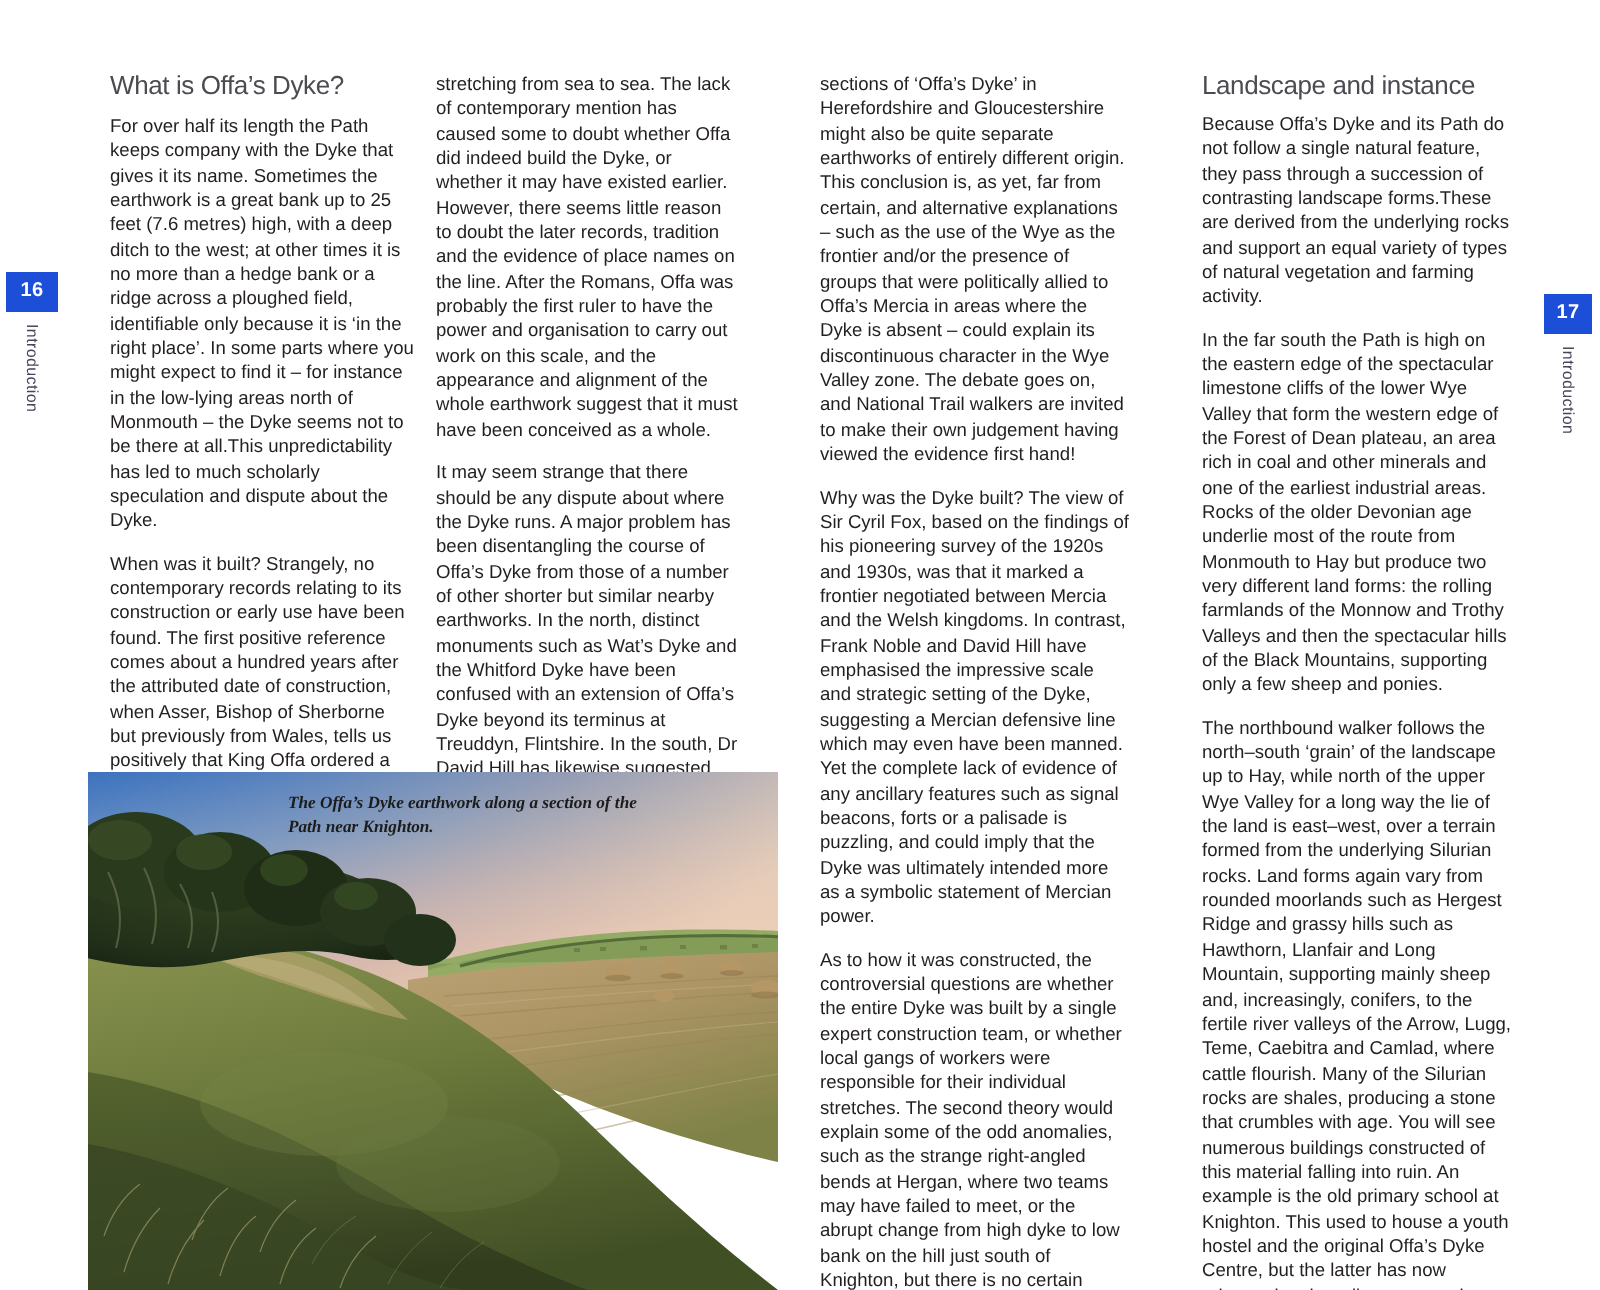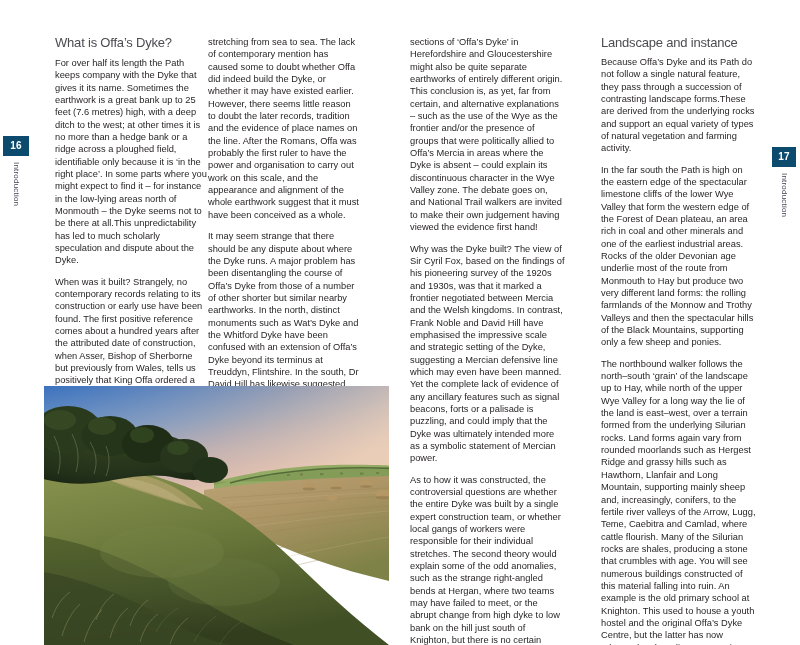--- a/index.html
+++ b/index.html
@@ -25,21 +25,21 @@
     position: absolute;
     width: 18px;
     display: flex;
     flex-direction: column;
     align-items: center;
   }
   .page-tab.left  { left: 7px;  top: 136px; }
   .page-tab.right { left: 775px; top: 147px; }
 
   .tab-number {
-    background: #0c4a6e;
+    background: #1d4ed8;
     color: #ffffff;
     font-size: 10px;
     font-weight: bold;
     line-height: 1;
     padding: 5px 0 5px 0;
     width: 26px;
     text-align: center;
     letter-spacing: 0.2px;
     font-family: "Liberation Sans", sans-serif;
   }
@@ -55,21 +55,21 @@
     white-space: nowrap;
     font-family: "Liberation Sans", sans-serif;
   }
 
   
   .col {
     position: absolute;
     top: 36px;
   }
   .col-1 { left: 55px;  width: 152px; }
-  .col-2 { left: 208px; width: 152px; }
+  .col-2 { left: 218px; width: 152px; }
   .col-3 { left: 410px; width: 155px; }
   .col-4 { left: 601px; width: 155px; }
 
   h1.heading {
     margin: 0 0 6px 0;
     font-size: 13px;
     line-height: 1.14;
     font-weight: normal;
     color: #4b4b52;
     letter-spacing: -0.2px;
@@ -278,15 +278,16 @@
       <g stroke="#8f9d5c" stroke-width="0.5" opacity="0.4" fill="none">
         <path d="M150,256 C156,244 164,236 172,230"></path>
         <path d="M176,258 C182,248 190,240 198,235"></path>
         <path d="M112,246 C118,234 126,227 134,222"></path>
       </g>
 
       <ellipse cx="118" cy="166" rx="62" ry="26" fill="#76854a" opacity="0.3"></ellipse>
       <ellipse cx="180" cy="196" rx="56" ry="24" fill="#6b7a42" opacity="0.25"></ellipse>
     </svg>
 
+    <div class="photo-caption">The Offa’s Dyke earthwork along a section of the Path near Knighton.</div>
   </div>
 
 </div>
 
 </body></html>

